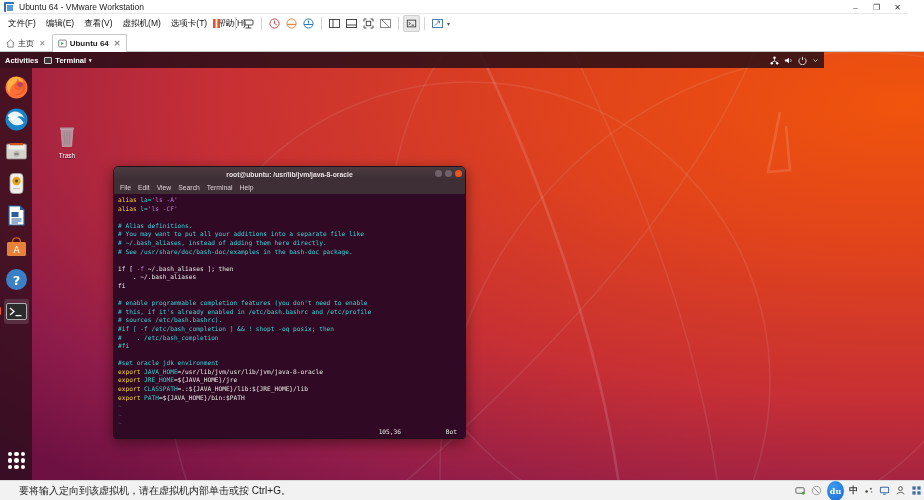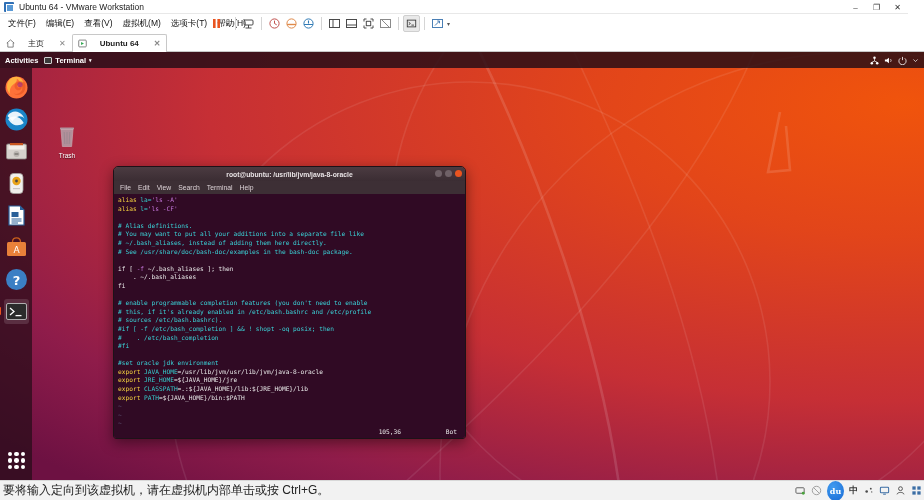--- a/index.html
+++ b/index.html
@@ -54,21 +54,21 @@
   .tb-caret { font-size: 6px; color: #555; margin-left: 1px; margin-right: 2px; }
   .tb-btn.sel { background: #e9e9e9; border: 1px solid #cfcfcf; border-radius: 2px; }
 
   
   .vm-tabstrip {
     position: absolute; left: 0; top: 33px; width: 924px; height: 19px;
     background: #ffffff; display: flex; align-items: flex-end;
     border-bottom: 1px solid #c8c8c8;
   }
   .vm-tab {
-    height: 17px; display: flex; align-items: center; gap: 13px;
+    height: 17px; display: flex; align-items: center; gap: 3px;
     padding: 0 5px 0 5px; font-size: 8px; color: #222;
     border: 1px solid transparent; border-bottom: none;
     background: transparent; white-space: nowrap;
   }
   .vm-tab.active {
     background: #ffffff; border-color: #c8c8c8; border-radius: 2px 2px 0 0;
     font-weight: bold; position: relative; z-index: 2; margin-bottom: -1px; height: 18px;
   }
   .tab-close { font-size: 8px; color: #888; margin-left: 2px; }
   .tab-ic { width: 9px; height: 9px; flex: none; }
@@ -81,21 +81,21 @@
   
   .wallpaper {
     position: absolute; inset: 0;
     background:
       radial-gradient(ellipse 130% 120% at 98% 12%, #f0540c 0%, #e2451a 26%, #c62f35 58%, #8f1c4a 84%, #6d1142 100%);
   }
   .wp-svg { position: absolute; inset: 0; width: 100%; height: 100%; }
 
   
   .ubu-topbar {
-    position: absolute; left: 0; top: 0; width: 924px; height: 16px;
+    position: absolute; left: 0; top: 0; width: 824px; height: 16px;
     background: rgba(34,12,22,0.82);
     display: flex; align-items: center; color: #fff; font-size: 7.5px;
   }
   .topbar-left { display: flex; align-items: center; gap: 6px; padding-left: 5px; }
   .topbar-activities { font-weight: bold; font-size: 7.5px; }
   .topbar-app { display: flex; align-items: center; gap: 3px; font-weight: bold; }
   .topbar-appicon {
     width: 8px; height: 7px; background: #3a3a3a; border: 1px solid #cfcfcf; border-radius: 1px;
   }
   .topbar-caret { font-size: 5px; }
@@ -171,21 +171,21 @@
   }
   .term-status .pos { position: absolute; right: 64px; }
   .term-status .bot { position: absolute; right: 8px; }
 
   
   .vm-statusbar {
     position: absolute; left: 0; top: 480px; width: 924px; height: 20px;
     background: #f2f2f2; border-top: 1px solid #d8d8d8;
     display: flex; align-items: center;
   }
-  .vm-status-text { font-size: 12px; color: #222; padding-left: 3px; white-space: nowrap; }
+  .vm-status-text { font-size: 10px; color: #222; padding-left: 19px; white-space: nowrap; }
   .vm-status-right { position: absolute; right: 2px; display: flex; align-items: center; gap: 5px; }
   .tray-ic { color: #4a4a4a; display: flex; align-items: center; }
   .baidu {
     width: 17px; height: 20px; border-radius: 50%;
     background: radial-gradient(circle at 35% 30%, #3f9bf0, #1769d4);
     color: #fff; font-size: 8px; font-weight: bold;
     display: flex; align-items: center; justify-content: center;
     font-family: "DejaVu Serif", serif;
   }
   .ime-cn { font-size: 9px; color: #3a3a3a; font-weight: bold; }

